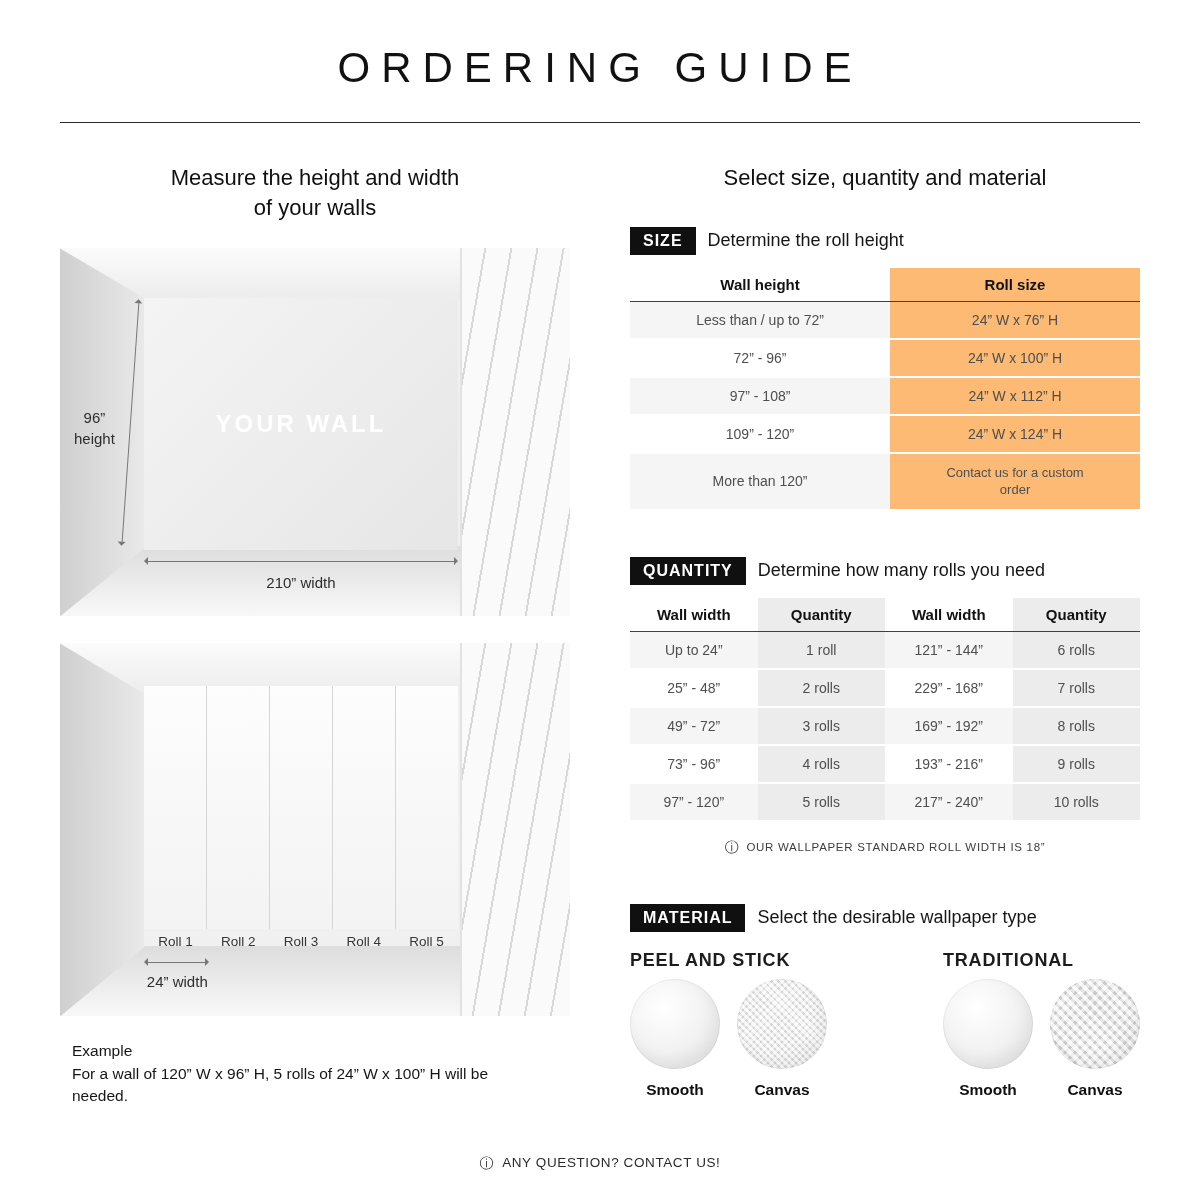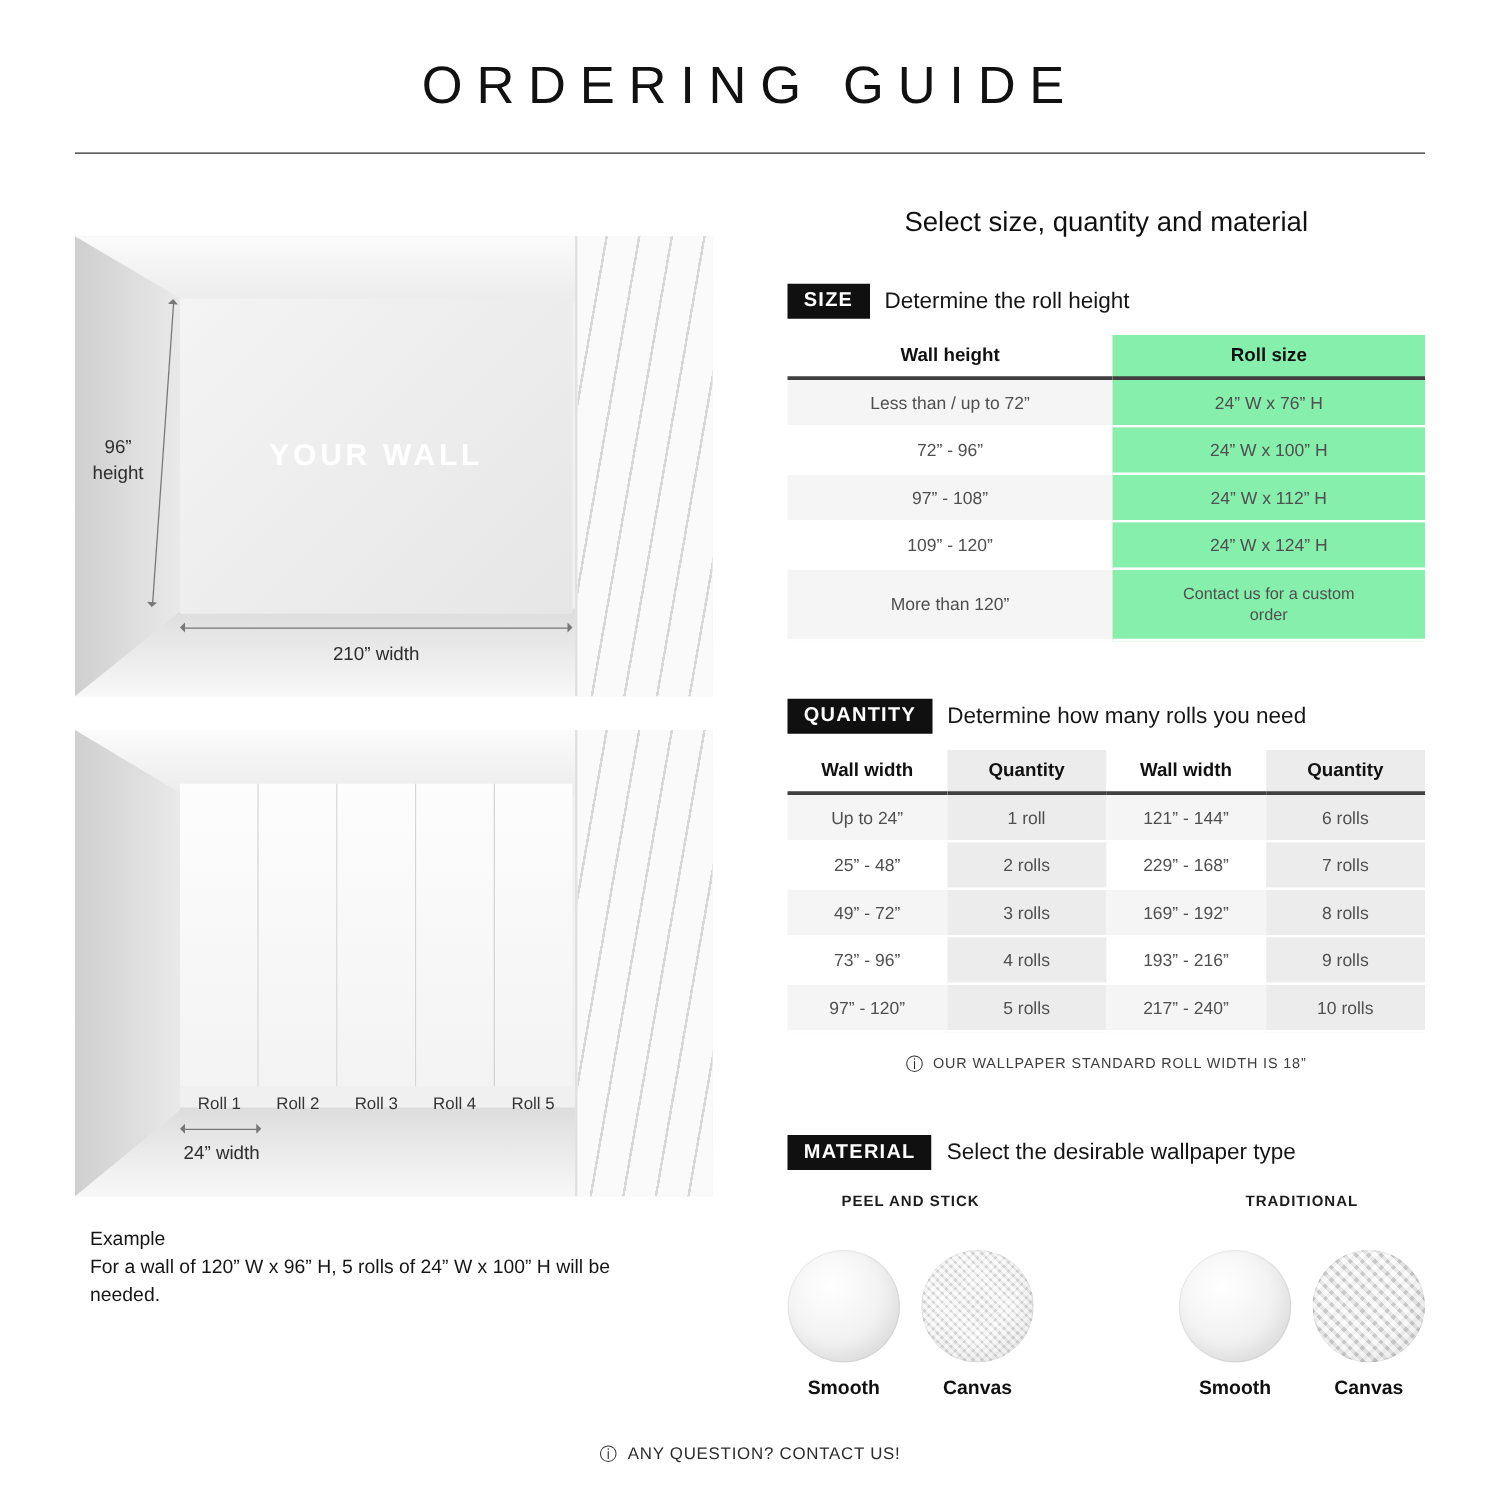--- a/index.html
+++ b/index.html
@@ -59,40 +59,40 @@
 
   
   .section-head { display:flex; align-items:center; }
   .size-section { margin-top:34px; }
   .qty-section { margin-top:46px; }
   .mat-section { margin-top:50px; }
   .badge { background:#101010; color:#fff; font-size:16px; padding:5px 13px; letter-spacing:1px; font-weight:700; }
   .section-sub { margin-left:12px; font-size:18px; color:#161616; }
 
   .data-table { width:100%; border-collapse:separate; border-spacing:0; margin-top:13px; }
-  .data-table th { font-size:15px; font-weight:700; color:#111; padding:8px 4px; border-bottom:3px solid #404040; text-align:center; }
+  .data-table th { font-size:15px; font-weight:700; color:#111; padding:8px 4px; border-bottom:1px solid #404040; text-align:center; }
   .data-table td { font-size:14px; color:#4f4f4f; text-align:center; padding:10px 4px; border-bottom:2px solid #ffffff; }
 
   .size-table th:nth-child(1), .size-table td:nth-child(1) { width:51%; }
-  .size-table th:nth-child(2), .size-table td:nth-child(2) { width:49%; background:#86efac; }
+  .size-table th:nth-child(2), .size-table td:nth-child(2) { width:49%; background:#fdba74; }
   .size-table tbody tr:nth-child(odd) td:nth-child(1) { background:#f5f5f5; }
   .custom-order { display:inline-block; max-width:150px; font-size:13px; line-height:1.35; }
 
   .qty-table th, .qty-table td { width:25%; }
   .qty-table th:nth-child(2), .qty-table th:nth-child(4),
   .qty-table td:nth-child(2), .qty-table td:nth-child(4) { background:#ececec; }
   .qty-table tbody tr:nth-child(odd) td:nth-child(1),
   .qty-table tbody tr:nth-child(odd) td:nth-child(3) { background:#f5f5f5; }
 
   .std-note { margin-top:18px; display:flex; justify-content:center; align-items:center; gap:7px;
       font-size:11.5px; letter-spacing:0.7px; color:#3d3d3d; }
   .info-icon { font-size:14px; color:#333; line-height:1; }
 
   .mat-groups { display:flex; justify-content:space-between; margin-top:18px; }
-  .group-title { text-align:center; font-size:12px; font-weight:700; letter-spacing:0.8px; margin-bottom:32px; }
+  .group-title { text-align:left; font-size:18px; font-weight:700; letter-spacing:0.8px; margin-bottom:8px; }
   .swatches { display:flex; gap:17px; justify-content:center; }
   .swatch-wrap { width:90px; }
   .swatch { width:90px; height:90px; border-radius:50%; box-shadow:inset 0 0 0 1px rgba(0,0,0,0.05), inset -6px -8px 14px rgba(0,0,0,0.05); }
   .swatch-label { text-align:center; margin-top:12px; font-size:15.5px; font-weight:700; color:#101010; }
   .tex-smooth { background:radial-gradient(circle at 38% 32%, #ffffff 0%, #f1f1f1 55%, #e3e3e3 100%); }
   .tex-fabric { background-color:#ededed;
       background-image:repeating-linear-gradient(90deg, rgba(255,255,255,.75) 0 2px, rgba(0,0,0,0.04) 2px 4px),
                        repeating-linear-gradient(0deg, rgba(255,255,255,.75) 0 2px, rgba(0,0,0,0.04) 2px 4px); }
   .tex-canvas { background-color:#ebebeb;
       background-image:repeating-linear-gradient(45deg, rgba(0,0,0,0.05) 0 2px, rgba(255,255,255,0.6) 2px 5px),
@@ -108,20 +108,24 @@
 <body>
 
 <div class="page">
 
   <div class="page-title">ORDERING GUIDE</div>
   <hr class="title-rule">
 
   <div class="columns">
 
     <div class="col-left">
+      <div class="col-heading">
+        <span>Measure the height and width</span><br>
+        <span>of your walls</span>
+      </div>
 
       <div class="room room-1">
         <div class="ceiling"></div>
         <div class="floor"></div>
         <div class="window"></div>
         <div class="wall-left"></div>
         <div class="wall-back">
           <span class="wall-title">YOUR WALL</span>
         </div>
         <div class="dim-arrow-v"></div>

